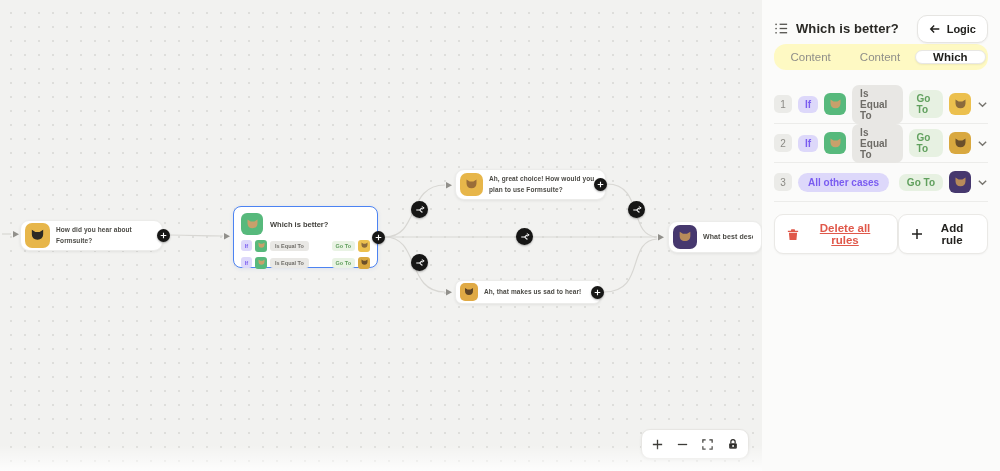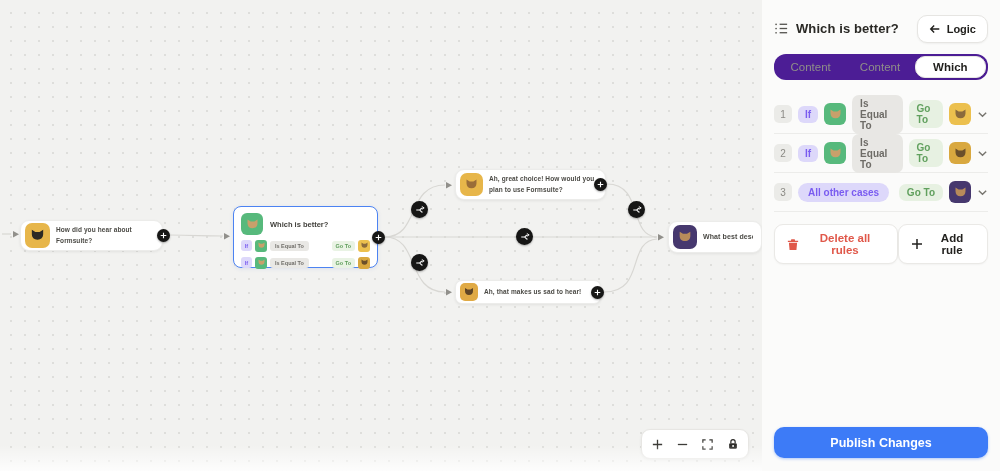--- a/index.html
+++ b/index.html
@@ -51,42 +51,42 @@
   .ctb { width:20px; height:20px; display:flex; align-items:center; justify-content:center; color:#3d3c38; cursor:pointer; }
 
   
   .panel { position:absolute; left:762px; top:0; width:238px; height:471px; background:#fbfbfa; padding:0 12px; }
   .panel-head { margin-top:13px; display:flex; align-items:center; gap:7px; height:31px; }
   .panel-title { font-size:13px; font-weight:600; color:#2a2925; letter-spacing:.1px; flex:1; }
   .close-btn { display:flex; align-items:center; gap:6px; background:#fff; border:1px solid #e6e5e2;
     border-radius:10px; padding:7px 11px; font-size:11px; font-weight:700; color:#1f1e1b;
     box-shadow:0 1px 2px rgba(0,0,0,.05); cursor:pointer; }
 
-  .tabs { margin-top:10px; background:#4c1d95; border-radius:12px; padding:2px; display:flex; height:26px; }
+  .tabs { background:#fef9c3; border-radius:12px; padding:2px; display:flex; height:26px;align-items:center; }
   .tab { flex:1; display:flex; align-items:center; justify-content:center; font-size:11.5px;
     color:#8f8e89; border-radius:10px; cursor:pointer; }
   .tab.active { background:#fff; border:1px solid #e8e7e4; box-shadow:0 1px 2px rgba(0,0,0,.06);
     font-weight:700; color:#1f1e1b; }
 
   .rules { margin-top:15px; }
   .rule-row { height:39px; display:flex; align-items:center; gap:6px; border-bottom:1px solid #ececе9;
     border-bottom:1px solid #ececea; cursor:pointer; }
   .idx { width:18px; height:18px; border-radius:5px; background:#ebebe8; color:#8a8984;
     font-size:10px; display:flex; align-items:center; justify-content:center; flex:none; }
   .badge-if { background:#ddd8fa; color:#7a5cf0; font-size:10px; font-weight:700; border-radius:6px; padding:3px 7px; }
   .badge-op { background:#e8e7e4; color:#6e6c67; font-size:10px; font-weight:600; border-radius:7px; padding:3px 8px; }
   .badge-all { background:#ddd8fa; color:#7a5cf0; font-size:10px; font-weight:700; border-radius:11px; padding:4px 10px; }
   .badge-goto { background:#e7f1e2; color:#61a05e; font-size:10px; font-weight:700; border-radius:7px; padding:3px 8px; margin-left:auto; }
   .rthumb { width:22px; height:22px; border-radius:6px; }
   .chev { color:#77756f; display:flex; }
 
   .rule-actions { margin-top:12px; display:flex; justify-content:space-between; }
   .act-btn { display:flex; align-items:center; gap:6px; background:#fff; border:1px solid #eae9e6;
     border-radius:9px; padding:7px 12px; font-size:11.5px; font-weight:700; box-shadow:0 1px 2px rgba(0,0,0,.04); cursor:pointer; }
-  .del { color:#e0584a; }
+  .del { color:#e0584a;text-decoration:underline; }
   .add { color:#23221f;align-items:center; }
 
   .publish-btn { position:absolute; left:12px; right:12px; bottom:13px; height:31px; background:#3d7bf7;
     border:none; border-radius:10px; color:#fff; font-size:12.5px; font-weight:700;
     display:flex; align-items:center; justify-content:center; font-family:inherit; cursor:pointer;
     box-shadow:0 1px 3px rgba(61,123,247,.4); }
 </style>
 </head>
 <body>
 
@@ -366,14 +366,13 @@
     <button class="act-btn add">
       <span style="display:flex;">
         <svg width="12" height="12" viewBox="0 0 12 12">
             <path d="M6 1 V11 M1 6 H11" stroke="#23221f" stroke-width="1.5"></path>
           </svg>
       </span>
       <span>Add rule</span>
     </button>
   </div>
 
-  <button class="publish-btn">Publish Changes</button>
 </div>
 
 </body></html>

